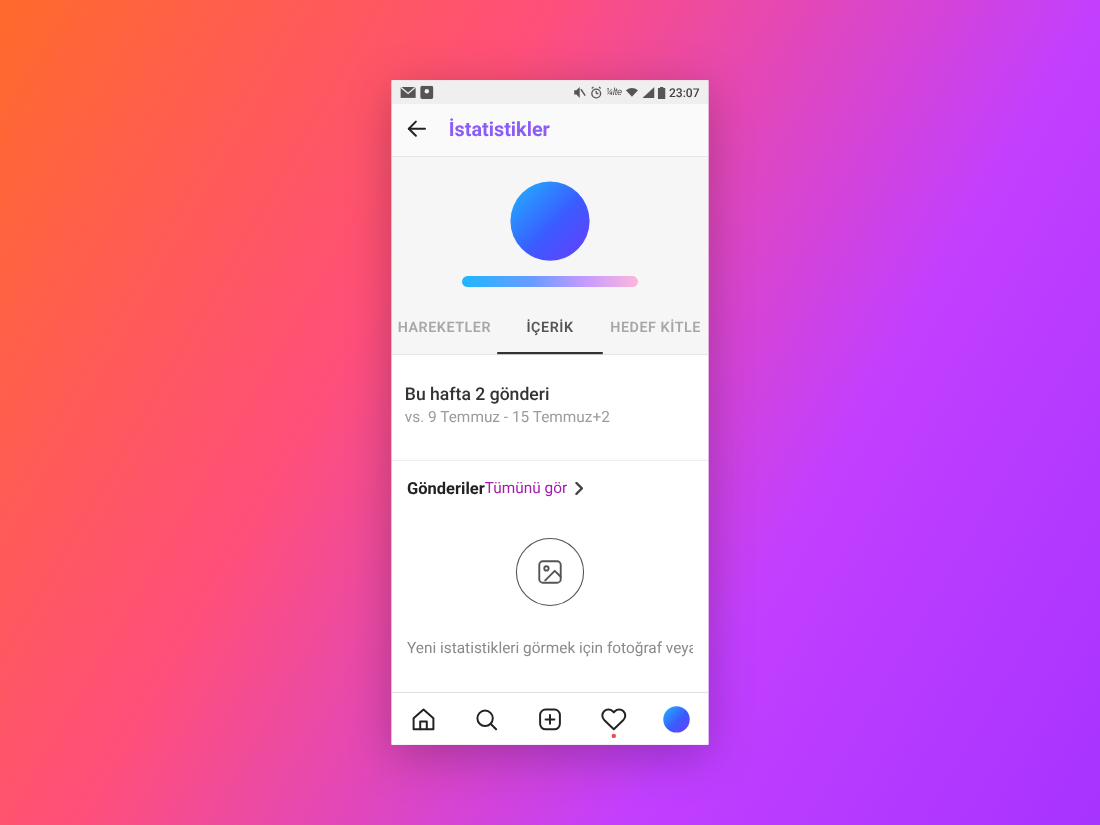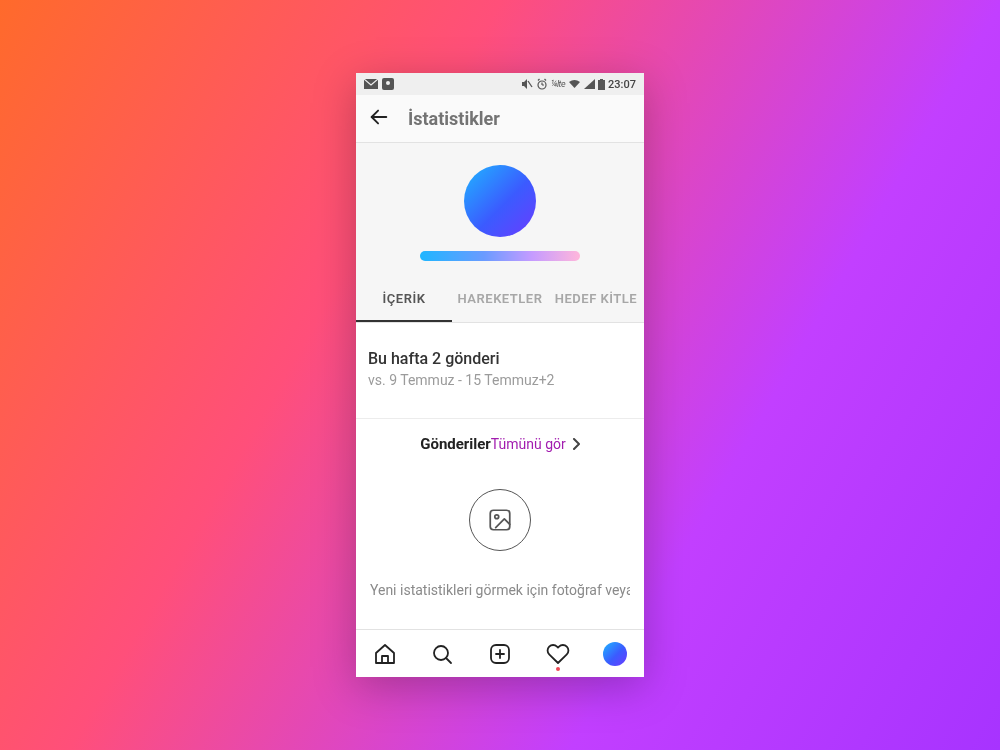--- a/index.html
+++ b/index.html
@@ -35,21 +35,21 @@
   .status-right svg { display: block; }
   .app-header {
     height: 48px;
     background: #fafafa;
     border-bottom: 1px solid #e2e2e2;
     display: flex;
     align-items: center;
     padding: 0 12px;
     gap: 18px;
   }
-  .app-header .title { font-size: 18px; font-weight: 700; color: #737373; }
+  .app-header .title { font-size: 18px; font-weight: 700; color: #8b5cf6; }
   .insights-hero {
     background: #f6f6f6;
     padding: 22px 0 0 0;
   }
   .avatar-big {
     width: 72px; height: 72px; border-radius: 50%;
     background: linear-gradient(135deg, #1fb6ff 0%, #3b5bff 55%, #6a3cff 100%);
     margin: 0 auto;
   }
   .grad-bar {
@@ -78,21 +78,21 @@
   .summary {
     background: #fff;
     padding: 26px 12px 30px 12px;
     text-align: left;
   }
   .summary .line1 { font-size: 16px; color: #333; font-weight: 500; }
   .summary .line2 { font-size: 14px; color: #9b9b9b; margin-top: 4px; }
   .divider { height: 1px; background: #ececec; }
   .section-row {
     display: flex;
-    justify-content: center;
+    justify-content: flex-start;
     align-items: center;
     padding: 16px 14px;
     background: #fff;
   }
   .section-row .label { font-size: 15px; font-weight: 700; color: #222; }
   .section-row .action { font-size: 14px; color: #a21caf; display: flex; align-items: center; gap: 6px; }
   .posts-empty {
     background: #fff;
     display: flex;
     flex-direction: column;
@@ -172,22 +172,22 @@
           <polyline points="11 5 4 12 11 19"></polyline>
         </svg>
     </span>
     <span class="title">İstatistikler</span>
   </div>
 
   <div class="insights-hero">
     <div class="avatar-big"></div>
     <div class="grad-bar"></div>
     <div class="tabs">
+      <div class="tab">HAREKETLER</div>
       <div class="tab active">İÇERİK</div>
-      <div class="tab">HAREKETLER</div>
       <div class="tab">HEDEF KİTLE</div>
     </div>
   </div>
 
   <div class="summary">
     <div class="line1">Bu hafta 2 gönderi</div>
     <div class="line2">vs. 9 Temmuz - 15 Temmuz+2</div>
   </div>
 
   <div class="divider"></div>

